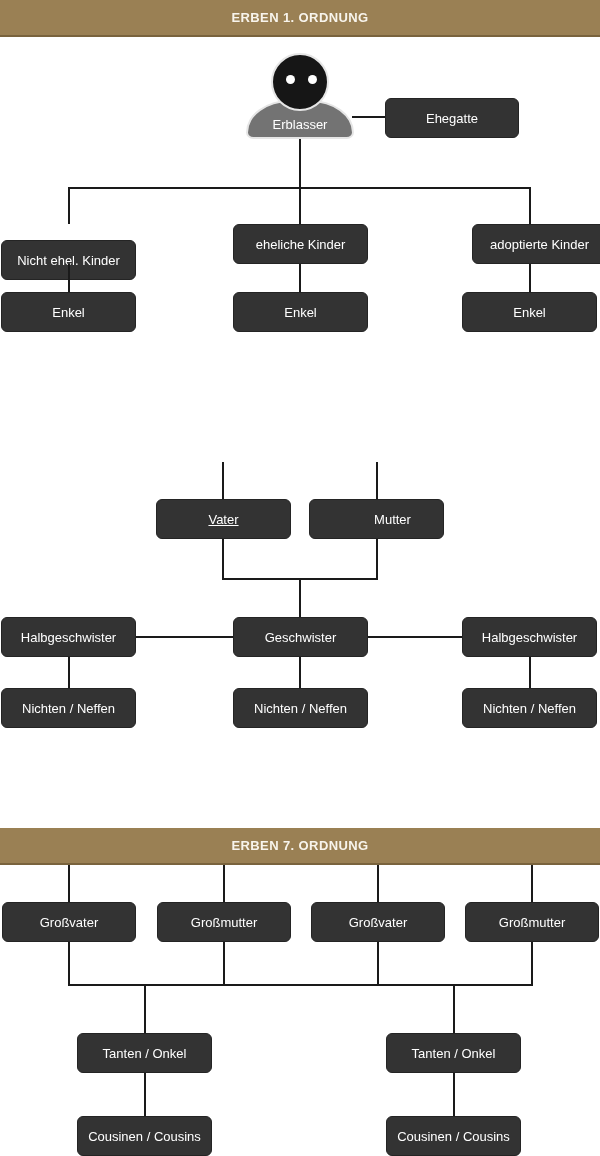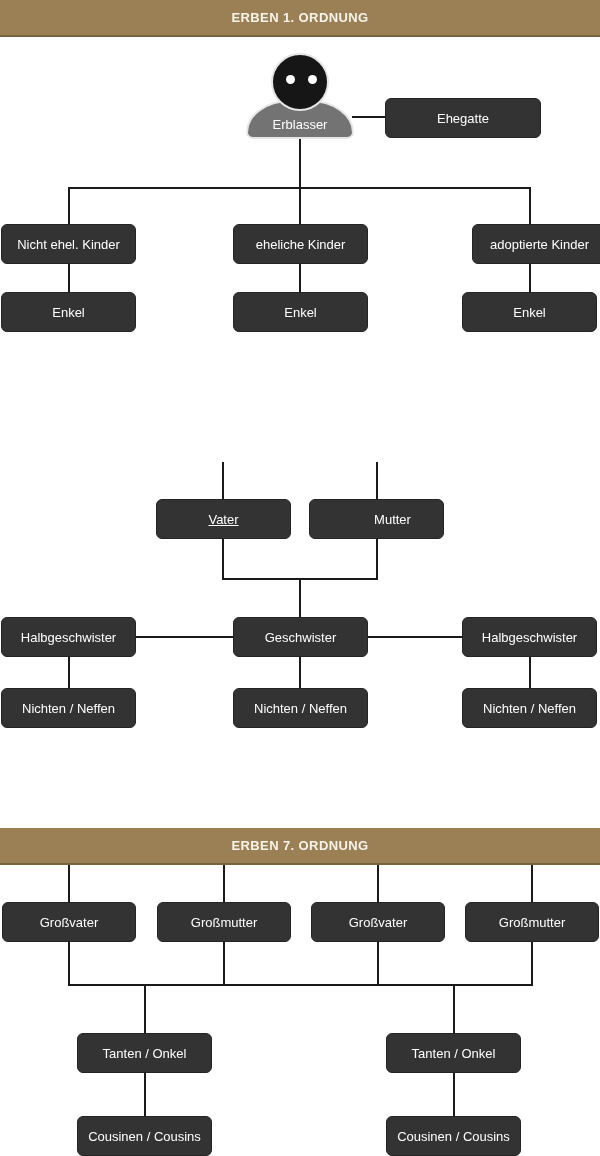--- a/index.html
+++ b/index.html
@@ -60,31 +60,31 @@
     <div class="head">
       <div class="eye l"></div>
       <div class="eye r"></div>
     </div>
     <div class="body-shape">
       <div class="erblasser-label">Erblasser</div>
     </div>
   </div>
 
   <div class="hline" style="left:352px;top:116px;width:33px;"></div>
-  <div class="box" style="left:385px;top:98px;width:156px;">
+  <div class="box" style="left:385px;top:98px;width:134px;">
     <span>Ehegatte</span>
   </div>
 
   <div class="vline" style="left:299px;top:139px;height:49px;"></div>
   <div class="hline" style="left:68px;top:187px;width:463px;"></div>
   <div class="vline" style="left:68px;top:187px;height:37px;"></div>
   <div class="vline" style="left:299px;top:187px;height:37px;"></div>
   <div class="vline" style="left:529px;top:187px;height:37px;"></div>
 
-  <div class="box" style="left:1px;top:224px;">
+  <div class="box" style="left:1px;top:240px;">
     <span>Nicht ehel. Kinder</span>
   </div>
   <div class="box" style="left:233px;top:224px;">
     <span>eheliche Kinder</span>
   </div>
   <div class="box" style="left:472px;top:224px;">
     <span>adoptierte Kinder</span>
   </div>
 
   <div class="vline" style="left:68px;top:264px;height:28px;"></div>

